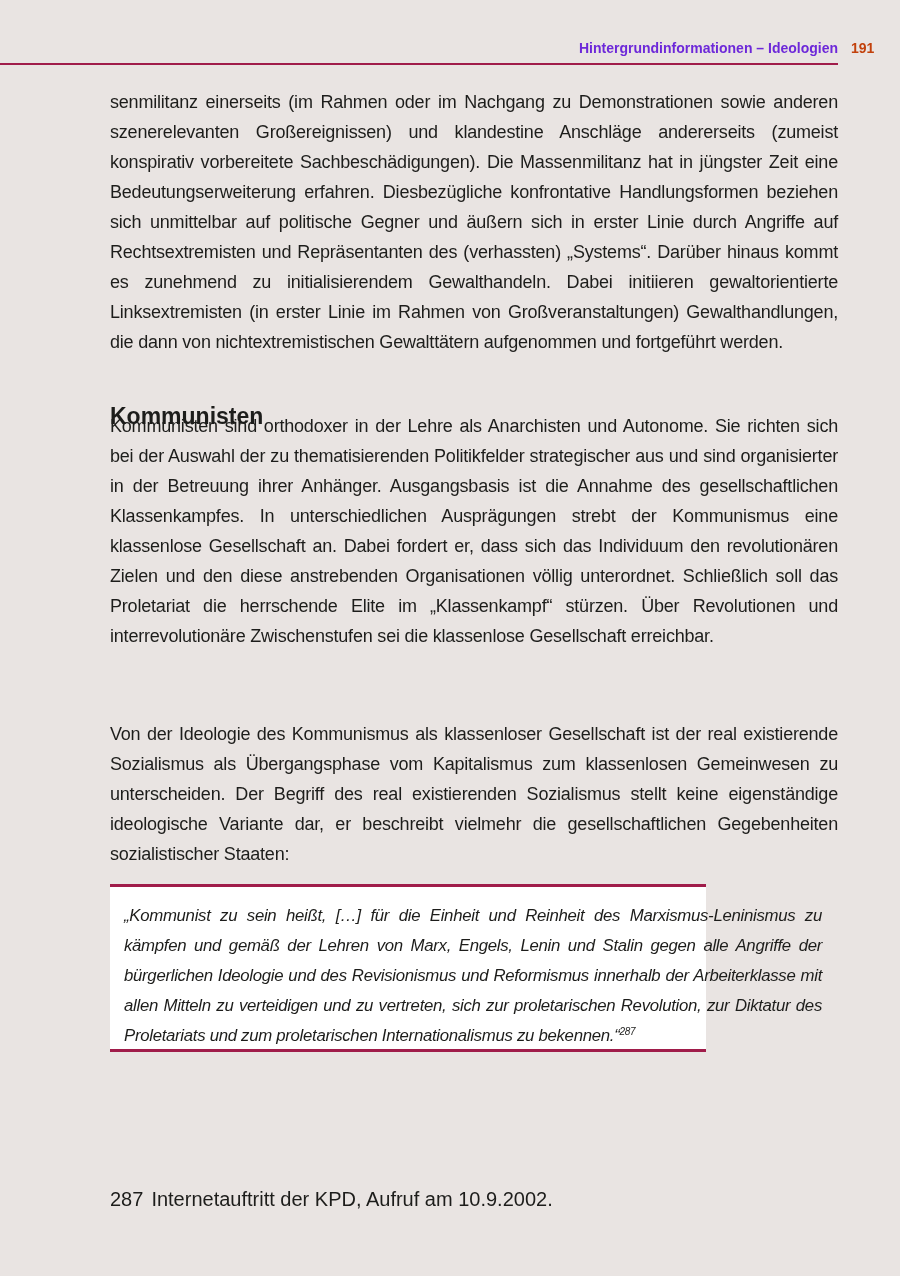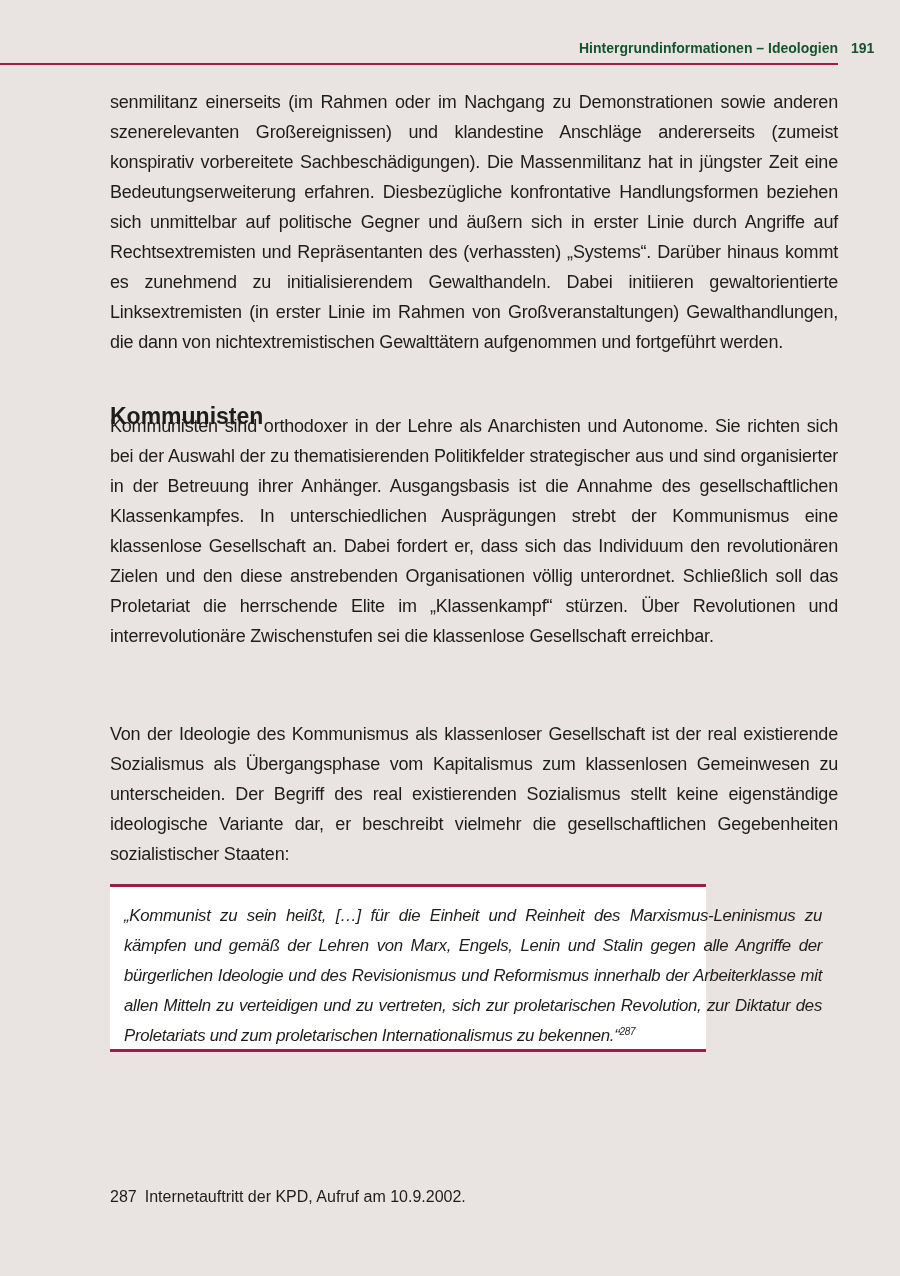--- a/index.html
+++ b/index.html
@@ -7,25 +7,25 @@
     width: 900px; height: 1276px; background: #e9e4e2;
     font-family: "Liberation Sans", sans-serif; color: #1d1d1b;
     position: relative; overflow: hidden;
   }
   .header {
     position: absolute; top: 38px; left: 0; width: 838px;
     border-bottom: 2px solid #a01c4a; height: 25px;
   }
   .header-title {
     position: absolute; right: 0; top: 2px;
-    font-weight: bold; font-size: 14px; color: #14532d;
+    font-weight: bold; font-size: 14px; color: #6d28d9;
   }
   .page-num {
     position: absolute; left: 851px; top: 40px;
-    font-weight: bold; font-size: 14px; color: #14532d;
+    font-weight: bold; font-size: 14px; color: #c2410c;
   }
   .body-text {
     position: absolute; left: 110px; width: 728px;
     font-size: 18px; line-height: 30px; text-align: justify;
     letter-spacing: -0.2px;
   }
   .p1 { top: 87px; }
   .heading { position: absolute; left: 110px; top: 401px; font-weight: bold; font-size: 23px; line-height: 30px; }
   .p2 { top: 411px; }
   .p3 { top: 719px; }
@@ -34,21 +34,21 @@
     background: #ffffff; border-top: 3px solid #a01c4a; border-bottom: 3px solid #a01c4a;
     box-sizing: border-box;
   }
   .quote-text {
     position: absolute; left: 14px; top: 14px; width: 698px;
     font-style: italic; font-size: 16.8px; line-height: 30px; text-align: justify;
     letter-spacing: -0.3px;
   }
   sup { font-size: 10px; vertical-align: 6px; line-height: 0; }
   .footnote {
-    position: absolute; left: 110px; top: 1188px; font-size: 16px;
+    position: absolute; left: 110px; top: 1188px; font-size: 20px;
   }
   .fn-num { margin-right: 8px; }
 </style>
 </head>
 <body>
 
 <div class="header">
   <span class="header-title">Hintergrundinformationen – Ideologien</span>
 </div>
 <span class="page-num">191</span>

